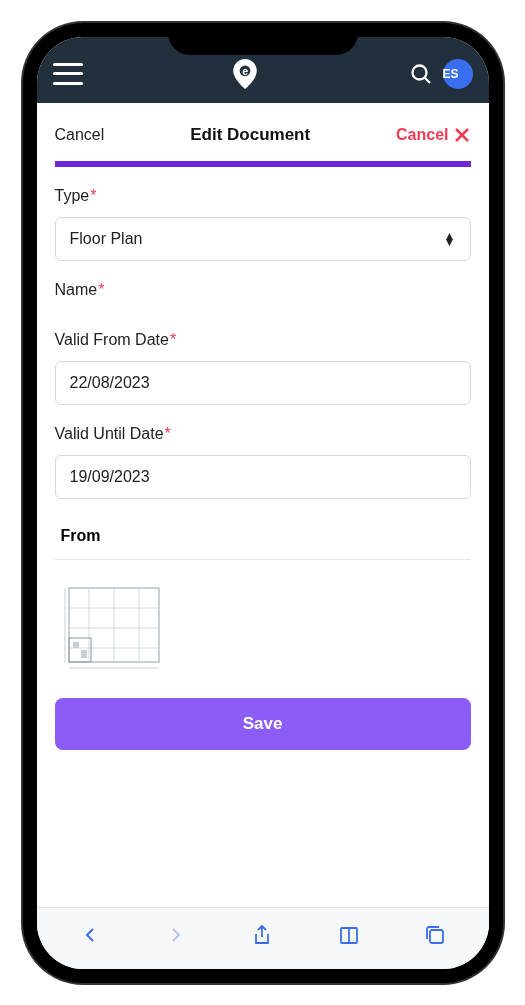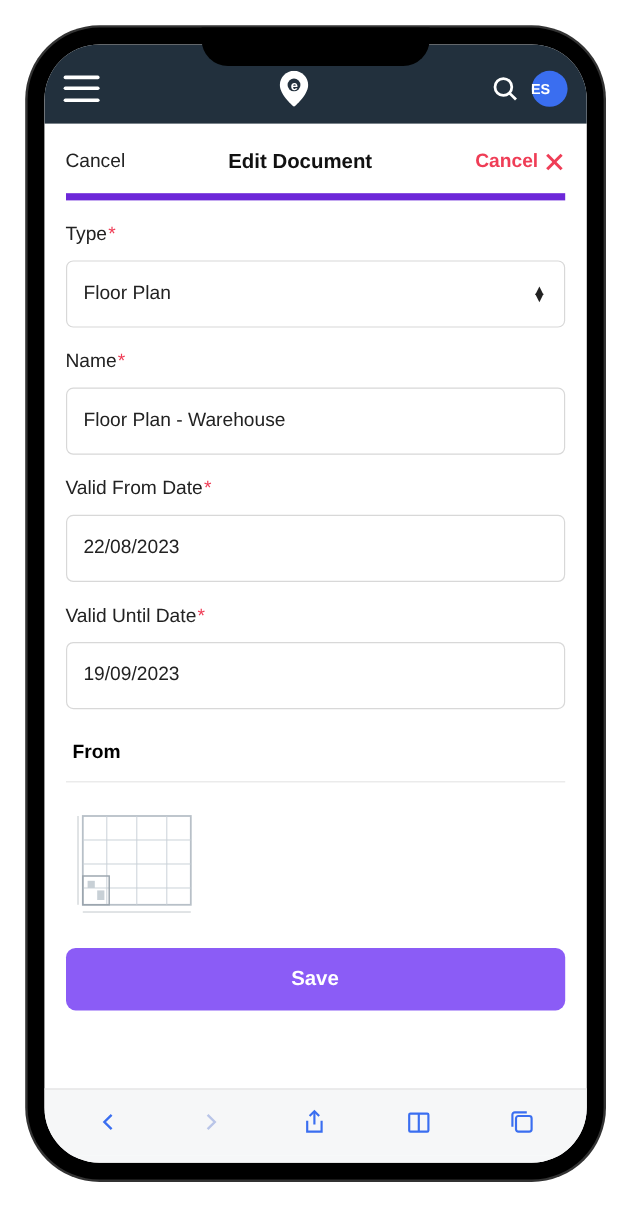--- a/index.html
+++ b/index.html
@@ -141,21 +141,21 @@
       display: inline-flex;
       align-items: baseline;
       margin-bottom: 12px;
     }
     .req {
       color: #ef3d56;
       margin-left: 1px;
     }
     .form-input, .form-select {
       width: 100%;
-      height: 56px;
+      height: 44px;
       border: 1px solid #d8d8d8;
       border-radius: 6px;
       padding: 0 14px;
       font-size: 16px;
       color: #222;
       background: #fff;
       display: flex;
       align-items: center;
       justify-content: space-between;
     }
@@ -262,23 +262,20 @@
         <div class="form-select">
           <span>Floor Plan</span>
           <div class="chev">▲<br>▼</div>
         </div>
       </div>
 
       <div class="form-group">
         <div class="form-label">
           <span>Name</span>
             <span class="req">*</span>
-        </div>
-        <div class="form-input">
-          <span>Floor Plan - Warehouse</span>
         </div>
       </div>
 
       <div class="form-group">
         <div class="form-label">
           <span>Valid From Date</span>
             <span class="req">*</span>
         </div>
         <div class="form-input">
           <span>22/08/2023</span>

